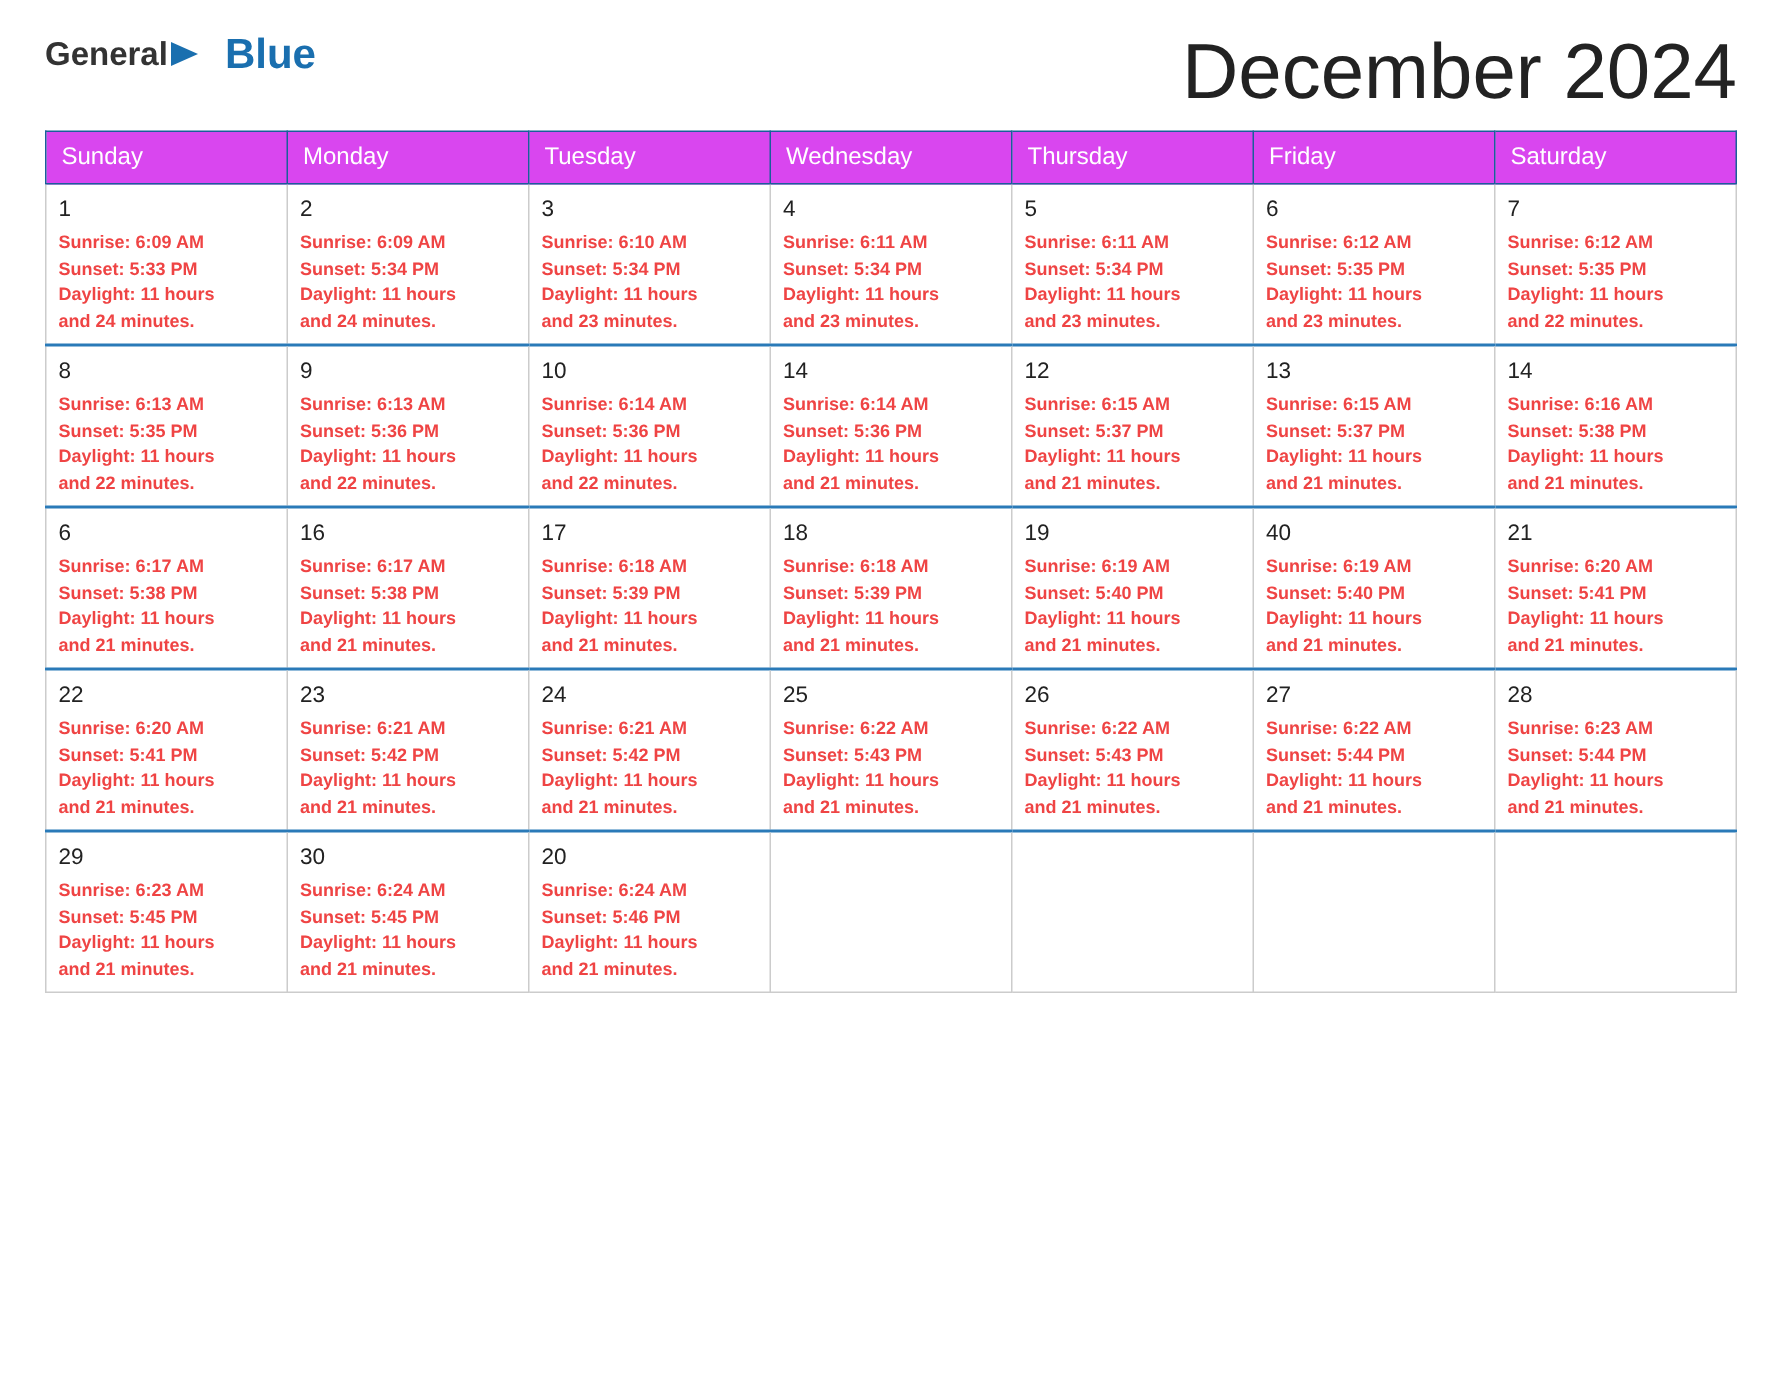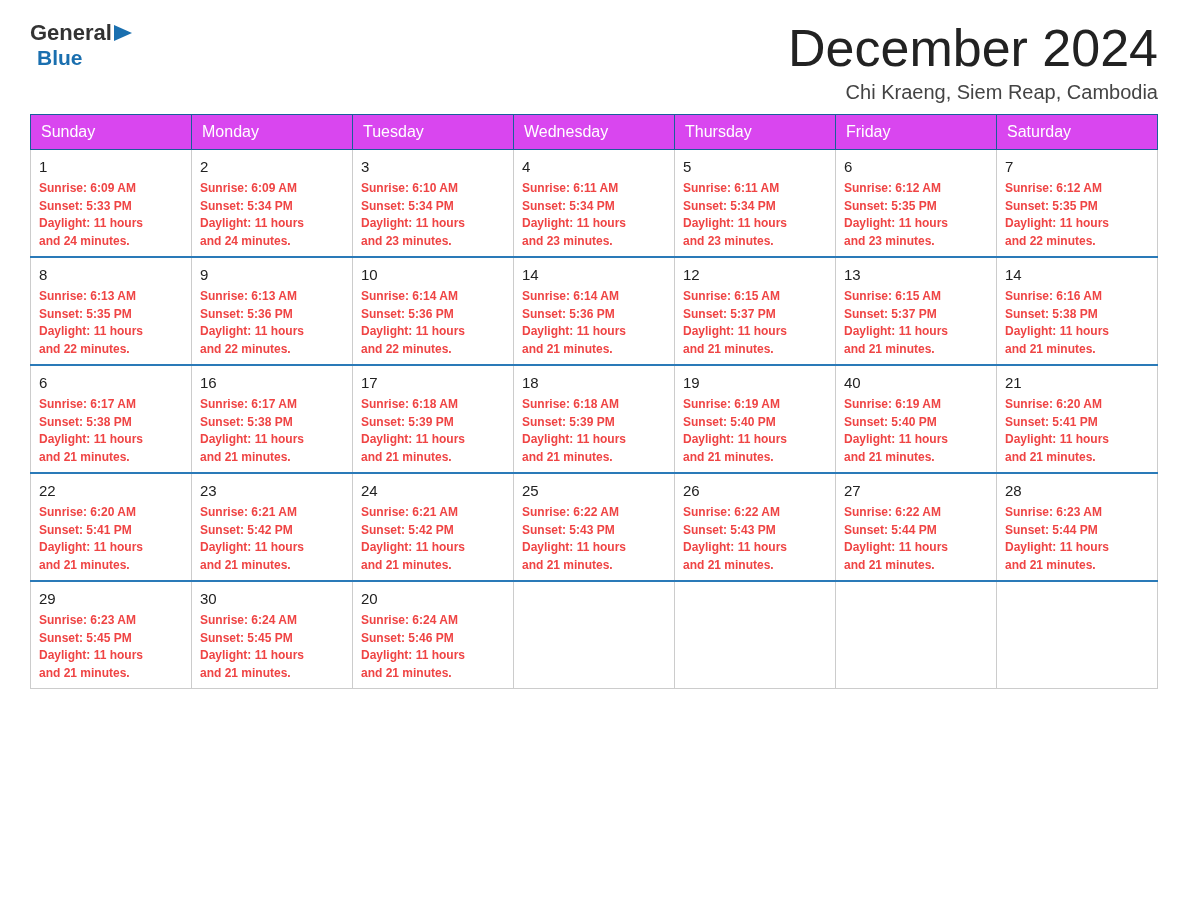--- a/index.html
+++ b/index.html
@@ -19,33 +19,33 @@
     }
 
     .logo-text-general {
       font-size: 22px;
       font-weight: bold;
       color: #333;
     }
 
     .logo-wrapper {
       display: flex;
-      flex-direction: column;
+      flex-direction: row;
     }
 
     .logo-line1 {
       display: flex;
       align-items: center;
     }
 
     .logo-line2 {
-      font-size: 21px;
+      font-size: 28px;
       font-weight: bold;
       color: #1a6faf;
-      margin-left: 7px;
+      margin-left: 18px;
     }
 
     .title-section {
       text-align: right;
     }
 
     .page-title {
       font-size: 52px;
       font-weight: normal;
       color: #222;
@@ -120,21 +120,20 @@
       <div style="display:inline-flex; flex-direction:column; margin-left:2px;">
         <svg width="18" height="16" viewBox="0 0 18 16" style="display:block;">
           <polygon points="0,0 18,8 0,16" fill="#1a6faf"></polygon>
         </svg>
       </div>
     </div>
     <div class="logo-line2">Blue</div>
   </div>
   <div class="title-section">
     <div class="page-title">December 2024</div>
-    <div class="subtitle">Chi Kraeng, Siem Reap, Cambodia</div>
   </div>
 </div>
 
 <table class="calendar">
   <thead>
     <tr>
     <th>Sunday</th>
         <th>Monday</th>
         <th>Tuesday</th>
         <th>Wednesday</th>

